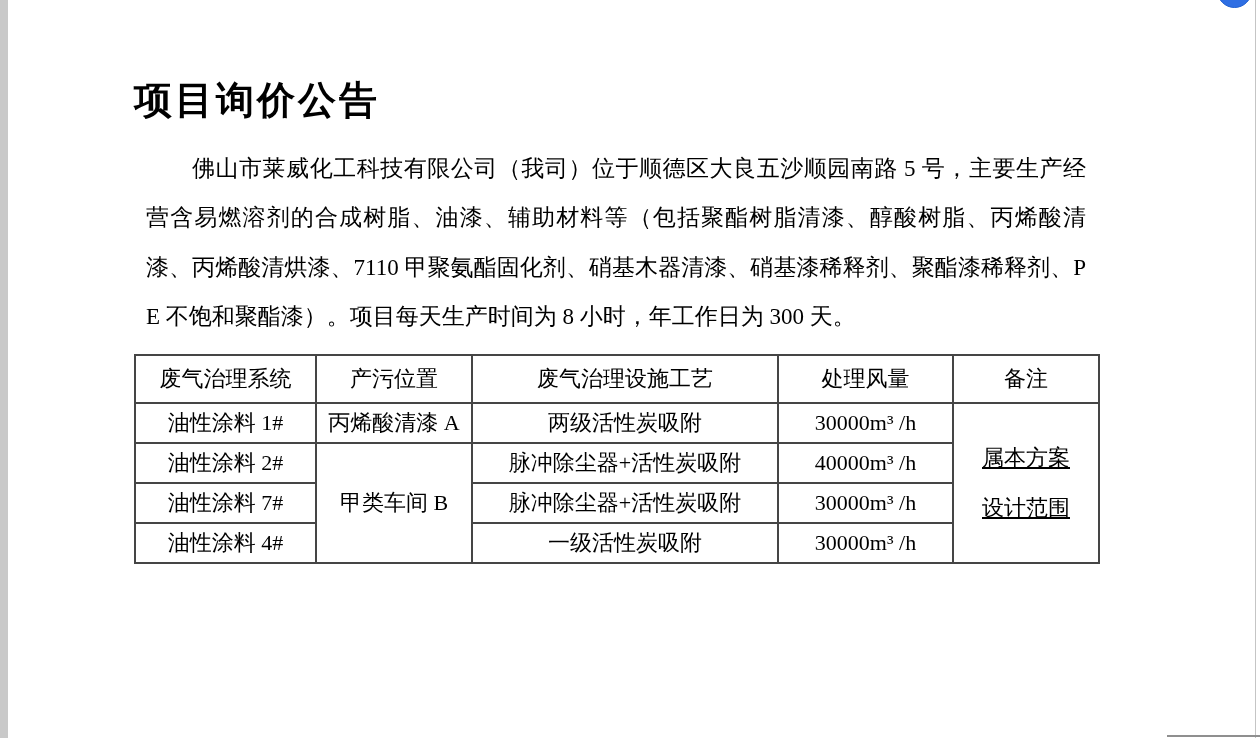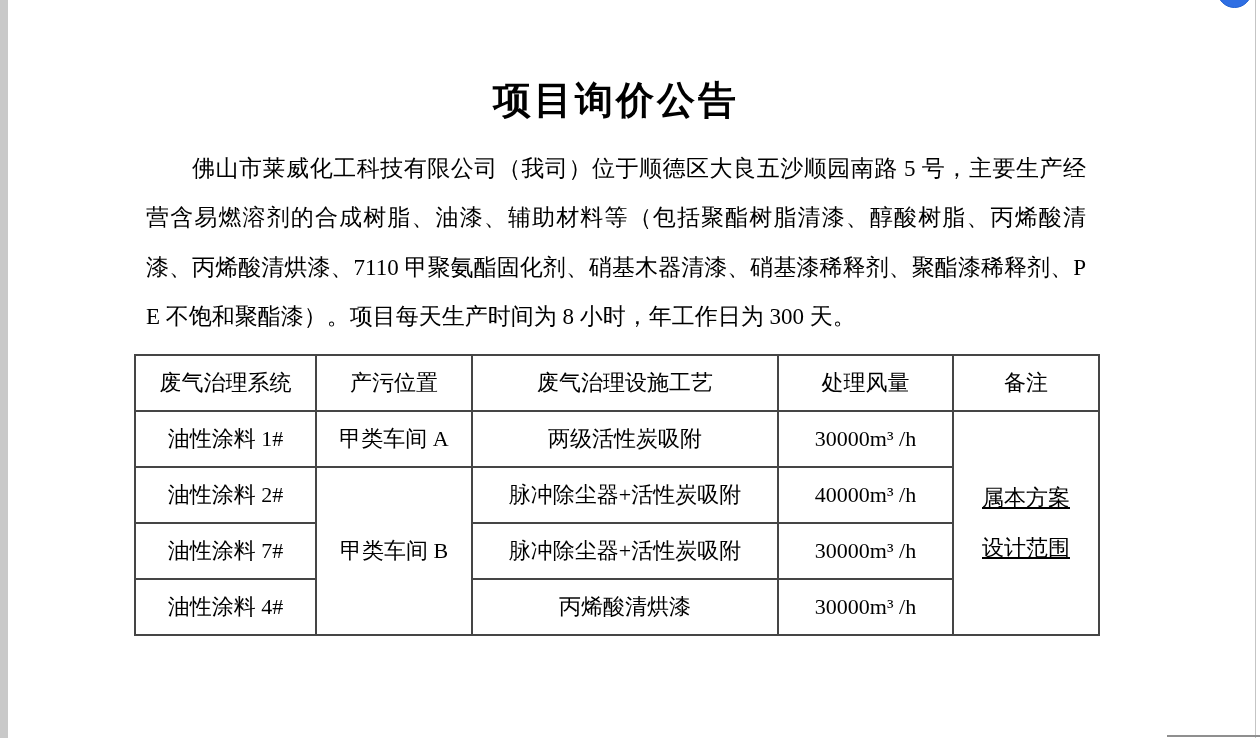--- a/index.html
+++ b/index.html
@@ -18,40 +18,40 @@
   .right-hairline{position:absolute;left:1255px;top:0;width:1px;height:738px;background:#c5c5c5;}
   .bottom-edge{position:absolute;left:1167px;top:735px;width:93px;height:2px;background:#8f8f8f;}
   .fab{position:absolute;left:1217px;top:-27px;width:33px;height:33px;border-radius:50%;
        background:#2e6ee3;border:1px solid #1f5fd0;}
 
   
   .content{position:absolute;left:134px;top:0;width:964px;}
   .doc-title{
     margin:76px 0 0 0;
     font-size:38px;line-height:48px;font-weight:bold;
-    text-align:center;letter-spacing:3px;
+    letter-spacing:3px;
   }
   .para{
     margin:12px;font-size:23px;line-height:49.4px;
     text-align:justify;text-justify:inter-character;
     text-indent:2em;word-break:break-all;
   }
   .para.first{margin-top:20px;}
 
   table.wg{
     border-collapse:collapse;
     table-layout:fixed;
     width:964px;
     margin-top:0;
   }
   table.wg th, table.wg td{
     border:2px solid #454545;
     font-size:22px;font-weight:normal;
     text-align:center;vertical-align:middle;
-    padding:12px;overflow:hidden;
+    padding:4px;overflow:hidden;
   }
   tr.hrow{height:48px;}
   tr.drow{height:34px;}
   .remark-line{display:block;line-height:50px;text-decoration:underline;}
 </style>
 </head>
 <body>
 
 <div class="screen">
 
@@ -79,41 +79,41 @@
           <th>废气治理系统</th>
           <th>产污位置</th>
           <th>废气治理设施工艺</th>
           <th>处理风量</th>
           <th>备注</th>
         </tr>
       </thead>
       <tbody>
         <tr class="drow">
           <td>油性涂料 1#</td>
-          <td>甲类车间 A</td>
+          <td>丙烯酸清漆 A</td>
           <td>两级活性炭吸附</td>
           <td>30000m³ /h</td>
           <td rowspan="4">
             <span class="remark-line">属本方案</span>
             <span class="remark-line">设计范围</span>
           </td>
         </tr>
         <tr class="drow">
           <td>油性涂料 2#</td>
           <td rowspan="3">甲类车间 B</td>
           <td>脉冲除尘器+活性炭吸附</td>
           <td>40000m³ /h</td>
         </tr>
         <tr class="drow">
           <td>油性涂料 7#</td>
           <td>脉冲除尘器+活性炭吸附</td>
           <td>30000m³ /h</td>
         </tr>
         <tr class="drow">
           <td>油性涂料 4#</td>
-          <td>丙烯酸清烘漆</td>
+          <td>一级活性炭吸附</td>
           <td>30000m³ /h</td>
         </tr>
       </tbody>
     </table>
 
   </div>
 </div>
 
 </body></html>

